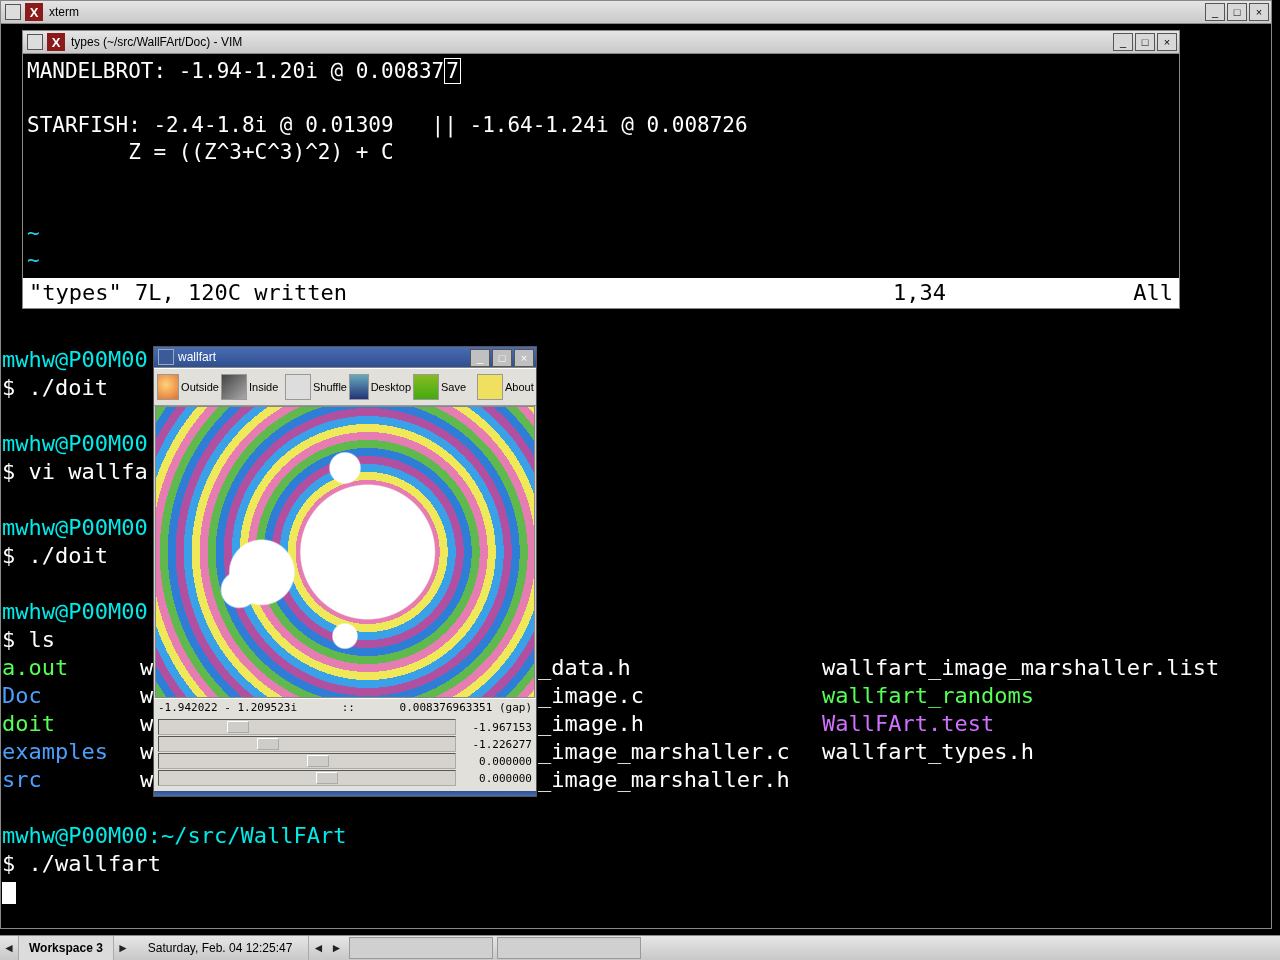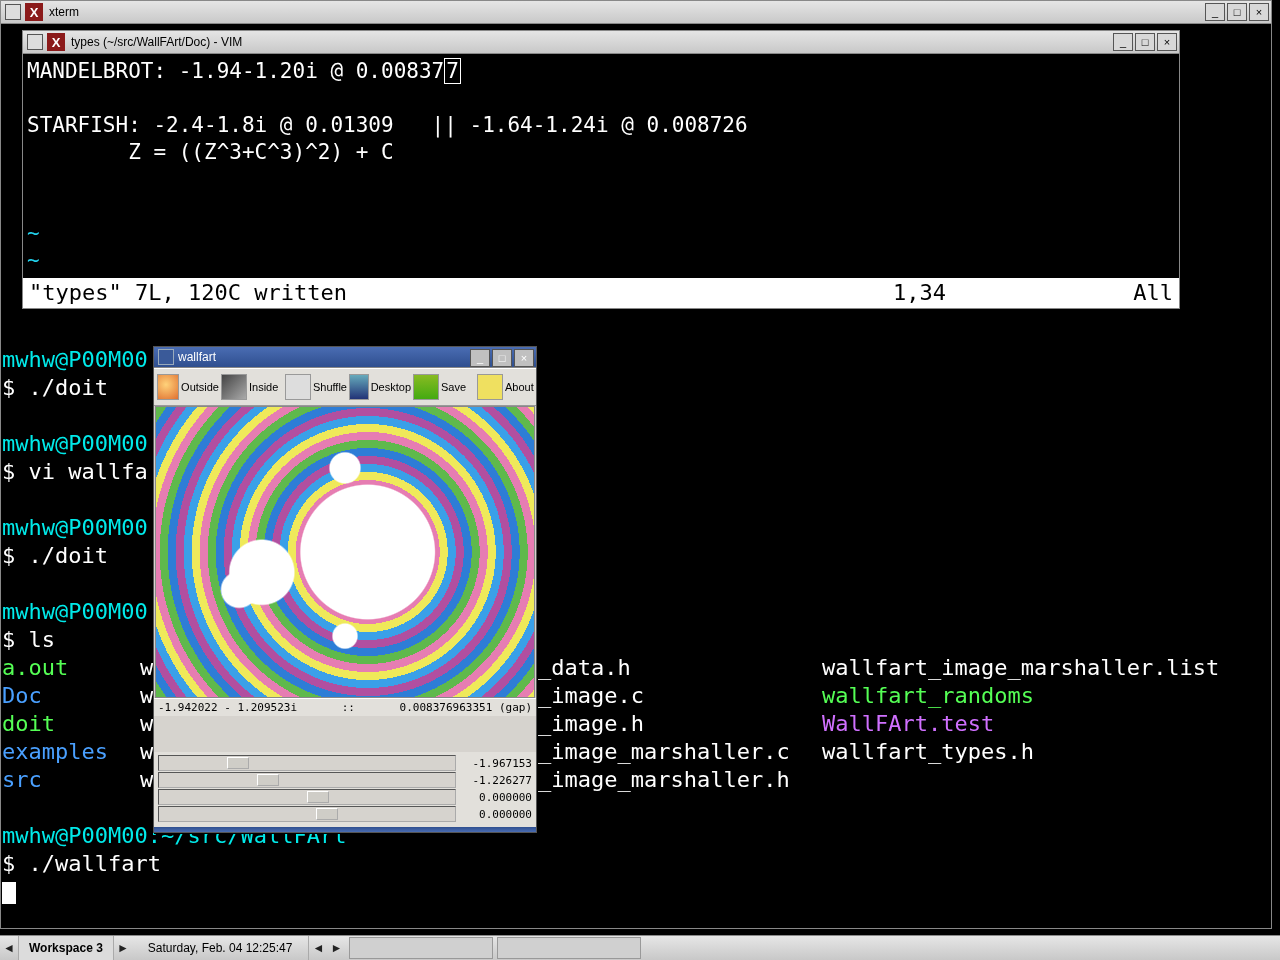--- a/index.html
+++ b/index.html
@@ -110,21 +110,21 @@
       radial-gradient(circle at 50% 79%, #ffffff 0 4%, transparent 4.5%),
       repeating-radial-gradient(circle at 56% 50%,
         #2e7dd6 0 8px, #5fb94c 8px 16px, #e67db2 16px 24px,
         #efe95a 24px 32px, #3aa0e8 32px 40px, #b14fa0 40px 48px);
     border:1px solid #888;
   }
   .readout {
     display:flex; font: 11px monospace; background:#e2e0db;
     border-top:1px solid #fff; padding:2px 4px; justify-content:space-between;
   }
-  .sliders { background:#e2e0db; padding:2px 4px 4px 4px;margin-top:36px; }
+  .sliders { background:#e2e0db; padding:2px 4px 4px 4px; }
   .srow { display:flex; align-items:center; margin:1px 0; }
   .srow .track {
     flex:1; height:14px; border:1px inset #aaa; background:#d6d3ce;
     position:relative; margin-right:4px;
   }
   .srow .thumb {
     position:absolute; top:1px; height:10px; width:20px;
     border:1px outset #fff; background:#cfcdc7;
   }
   .srow .val { width:72px; text-align:right; font:11px monospace; }

